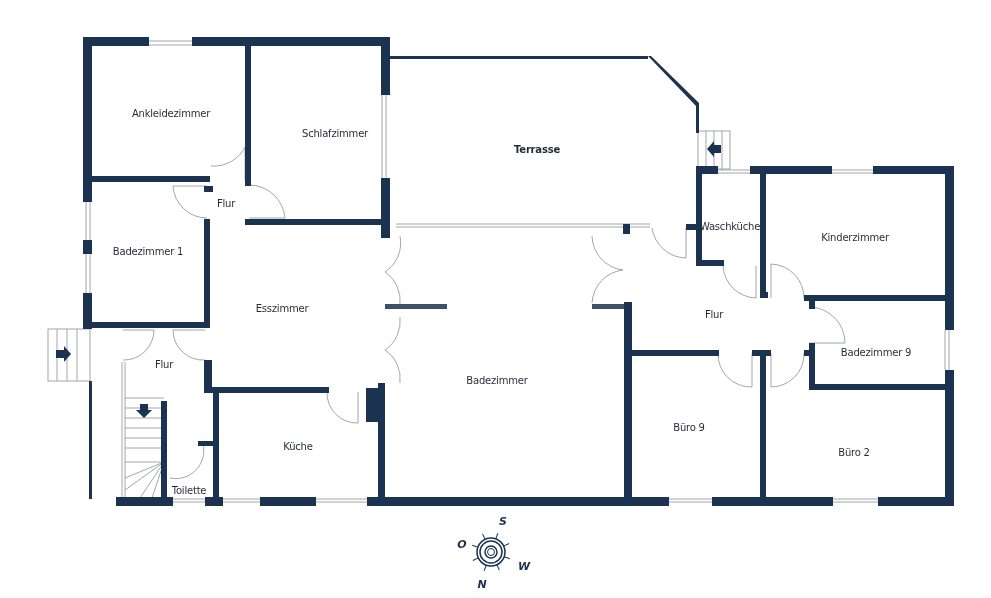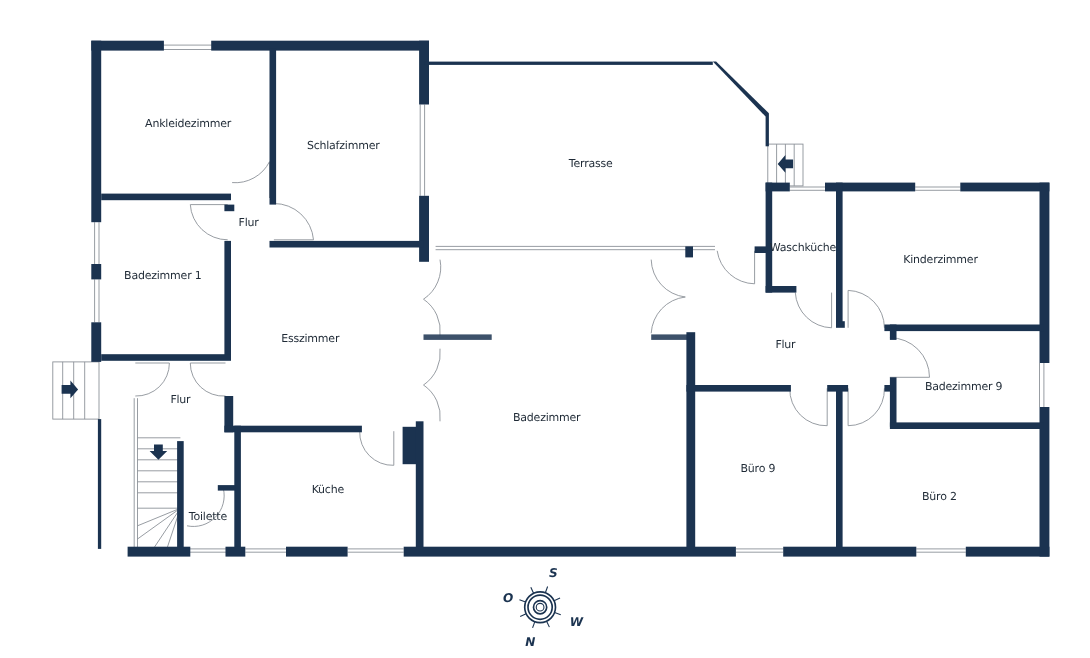--- a/index.html
+++ b/index.html
@@ -180,35 +180,35 @@
       <line x1="0" y1="-14" x2="0" y2="-20" transform="rotate(200)"></line>
       <line x1="0" y1="-14" x2="0" y2="-20" transform="rotate(245)"></line>
       <line x1="0" y1="-14" x2="0" y2="-20" transform="rotate(290)"></line>
       <line x1="0" y1="-14" x2="0" y2="-20" transform="rotate(335)"></line>
     </g>
   </g>
 </svg>
 
 <div>
   <div class="room-label" style="left:171px;top:113px">Ankleidezimmer</div>
-  <div class="room-label" style="left:312px;top:133px">Schlafzimmer</div>
-  <div class="room-label" style="left:537px;top:149px;font-weight:normal">Terrasse</div>
+  <div class="room-label" style="left:335px;top:133px">Schlafzimmer</div>
+  <div class="room-label" style="left:537px;top:149px;font-weight:bold">Terrasse</div>
   <div class="room-label" style="left:226px;top:203px">Flur</div>
   <div class="room-label" style="left:148px;top:251px">Badezimmer 1</div>
   <div class="room-label" style="left:730px;top:226px">Waschküche</div>
   <div class="room-label" style="left:855px;top:237px">Kinderzimmer</div>
   <div class="room-label" style="left:282px;top:308px">Esszimmer</div>
   <div class="room-label" style="left:714px;top:314px">Flur</div>
   <div class="room-label" style="left:164px;top:364px">Flur</div>
   <div class="room-label" style="left:876px;top:352px">Badezimmer 9</div>
   <div class="room-label" style="left:497px;top:380px">Badezimmer</div>
   <div class="room-label" style="left:689px;top:427px">Büro 9</div>
   <div class="room-label" style="left:854px;top:452px">Büro 2</div>
   <div class="room-label" style="left:298px;top:446px">Küche</div>
-  <div class="room-label" style="left:189px;top:470px">Toilette</div>
+  <div class="room-label" style="left:189px;top:490px">Toilette</div>
 </div>
 
 <div>
   <div class="compass-letter" style="left:503px;top:521px">S</div>
   <div class="compass-letter" style="left:462px;top:544px">O</div>
   <div class="compass-letter" style="left:524px;top:566px">W</div>
   <div class="compass-letter" style="left:482px;top:584px">N</div>
 </div>
 
 </body></html>

